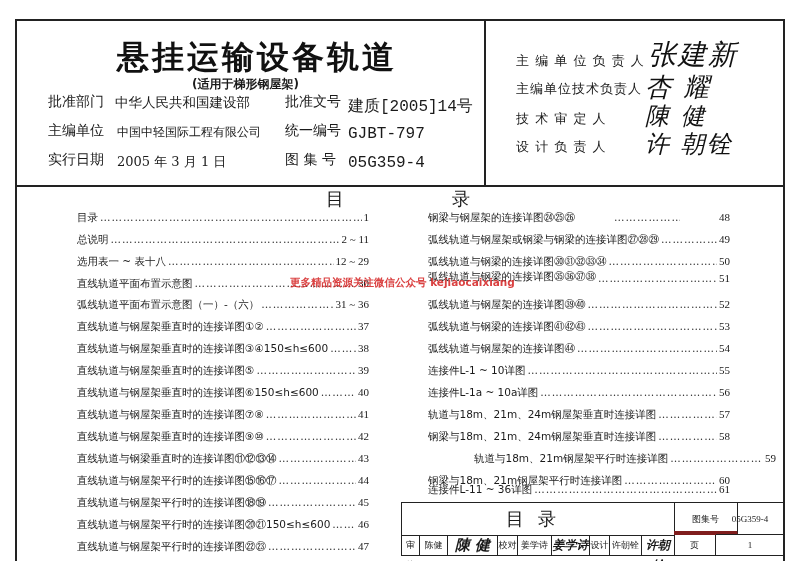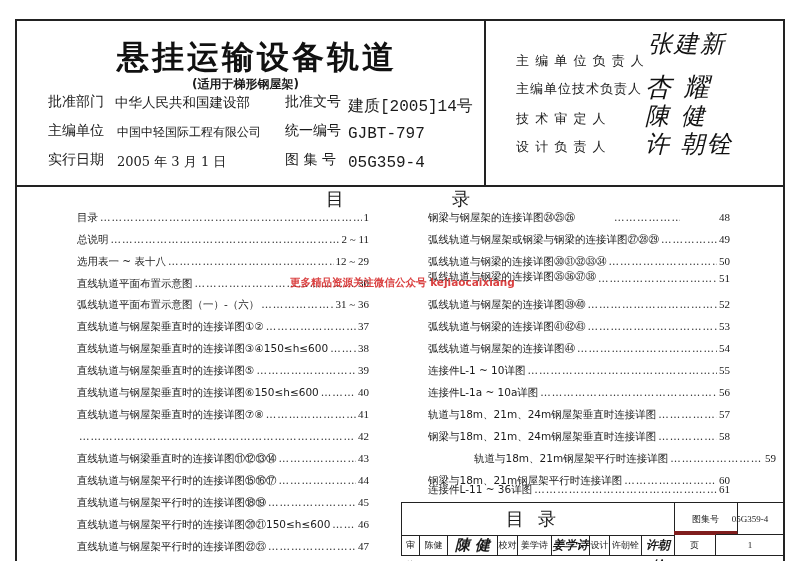--- a/index.html
+++ b/index.html
@@ -61,21 +61,21 @@
 <div class="meta-val" style="left:117px;top:153px;">2005 年 3 月 1 日</div>
 
 <div class="meta-label" style="left:285px;top:93px;">批准文号</div>
 <div class="meta-val small" style="left:348px;top:96px;">建质[2005]14号</div>
 <div class="meta-label" style="left:285px;top:122px;">统一编号</div>
 <div class="meta-val small" style="left:348px;top:125px;">GJBT-797</div>
 <div class="meta-label" style="left:285px;top:151px;">图 集 号</div>
 <div class="meta-val small" style="left:348px;top:154px;">05G359-4</div>
 
 <div class="resp-label" style="top:52px;">主 编 单 位 负 责 人</div>
-<div class="sig" style="left:648px;top:28px;font-size:24px;">张建新</div>
+<div class="sig" style="left:648px;top:36px;font-size:28px;">张建新</div>
 <div class="resp-label" style="top:80px;">主编单位技术负责人</div>
 <div class="sig" style="left:645px;top:70px;font-size:26px;">杏 耀</div>
 <div class="resp-label" style="top:110px;">技 术 审 定 人</div>
 <div class="sig" style="left:645px;top:100px;">陳 健</div>
 <div class="resp-label" style="top:138px;">设 计 负 责 人</div>
 <div class="sig" style="left:645px;top:128px;">许 朝铨</div>
 
 <div class="toc-head" style="left:326px;">目</div>
 <div class="toc-head" style="left:452px;">录</div>
 
@@ -123,20 +123,21 @@
     <span class="lbl">直线轨道与钢屋架垂直时的连接详图⑥150≤h≤600</span>
     <span class="dots">………………………………………………………………………</span>
     <span class="pg">40</span>
   </div>
 <div class="toc-item left-col" style="top:408px;">
     <span class="lbl">直线轨道与钢屋架垂直时的连接详图⑦⑧</span>
     <span class="dots">………………………………………………………………………</span>
     <span class="pg">41</span>
   </div>
 <div class="toc-item left-col" style="top:430px;">
+    <span class="lbl">直线轨道与钢屋架垂直时的连接详图⑨⑩</span>
     <span class="dots">………………………………………………………………………</span>
     <span class="pg">42</span>
   </div>
 <div class="toc-item left-col" style="top:452px;">
     <span class="lbl">直线轨道与钢梁垂直时的连接详图⑪⑫⑬⑭</span>
     <span class="dots">………………………………………………………………………</span>
     <span class="pg">43</span>
   </div>
 <div class="toc-item left-col" style="top:474px;">
     <span class="lbl">直线轨道与钢屋架平行时的连接详图⑮⑯⑰</span>

